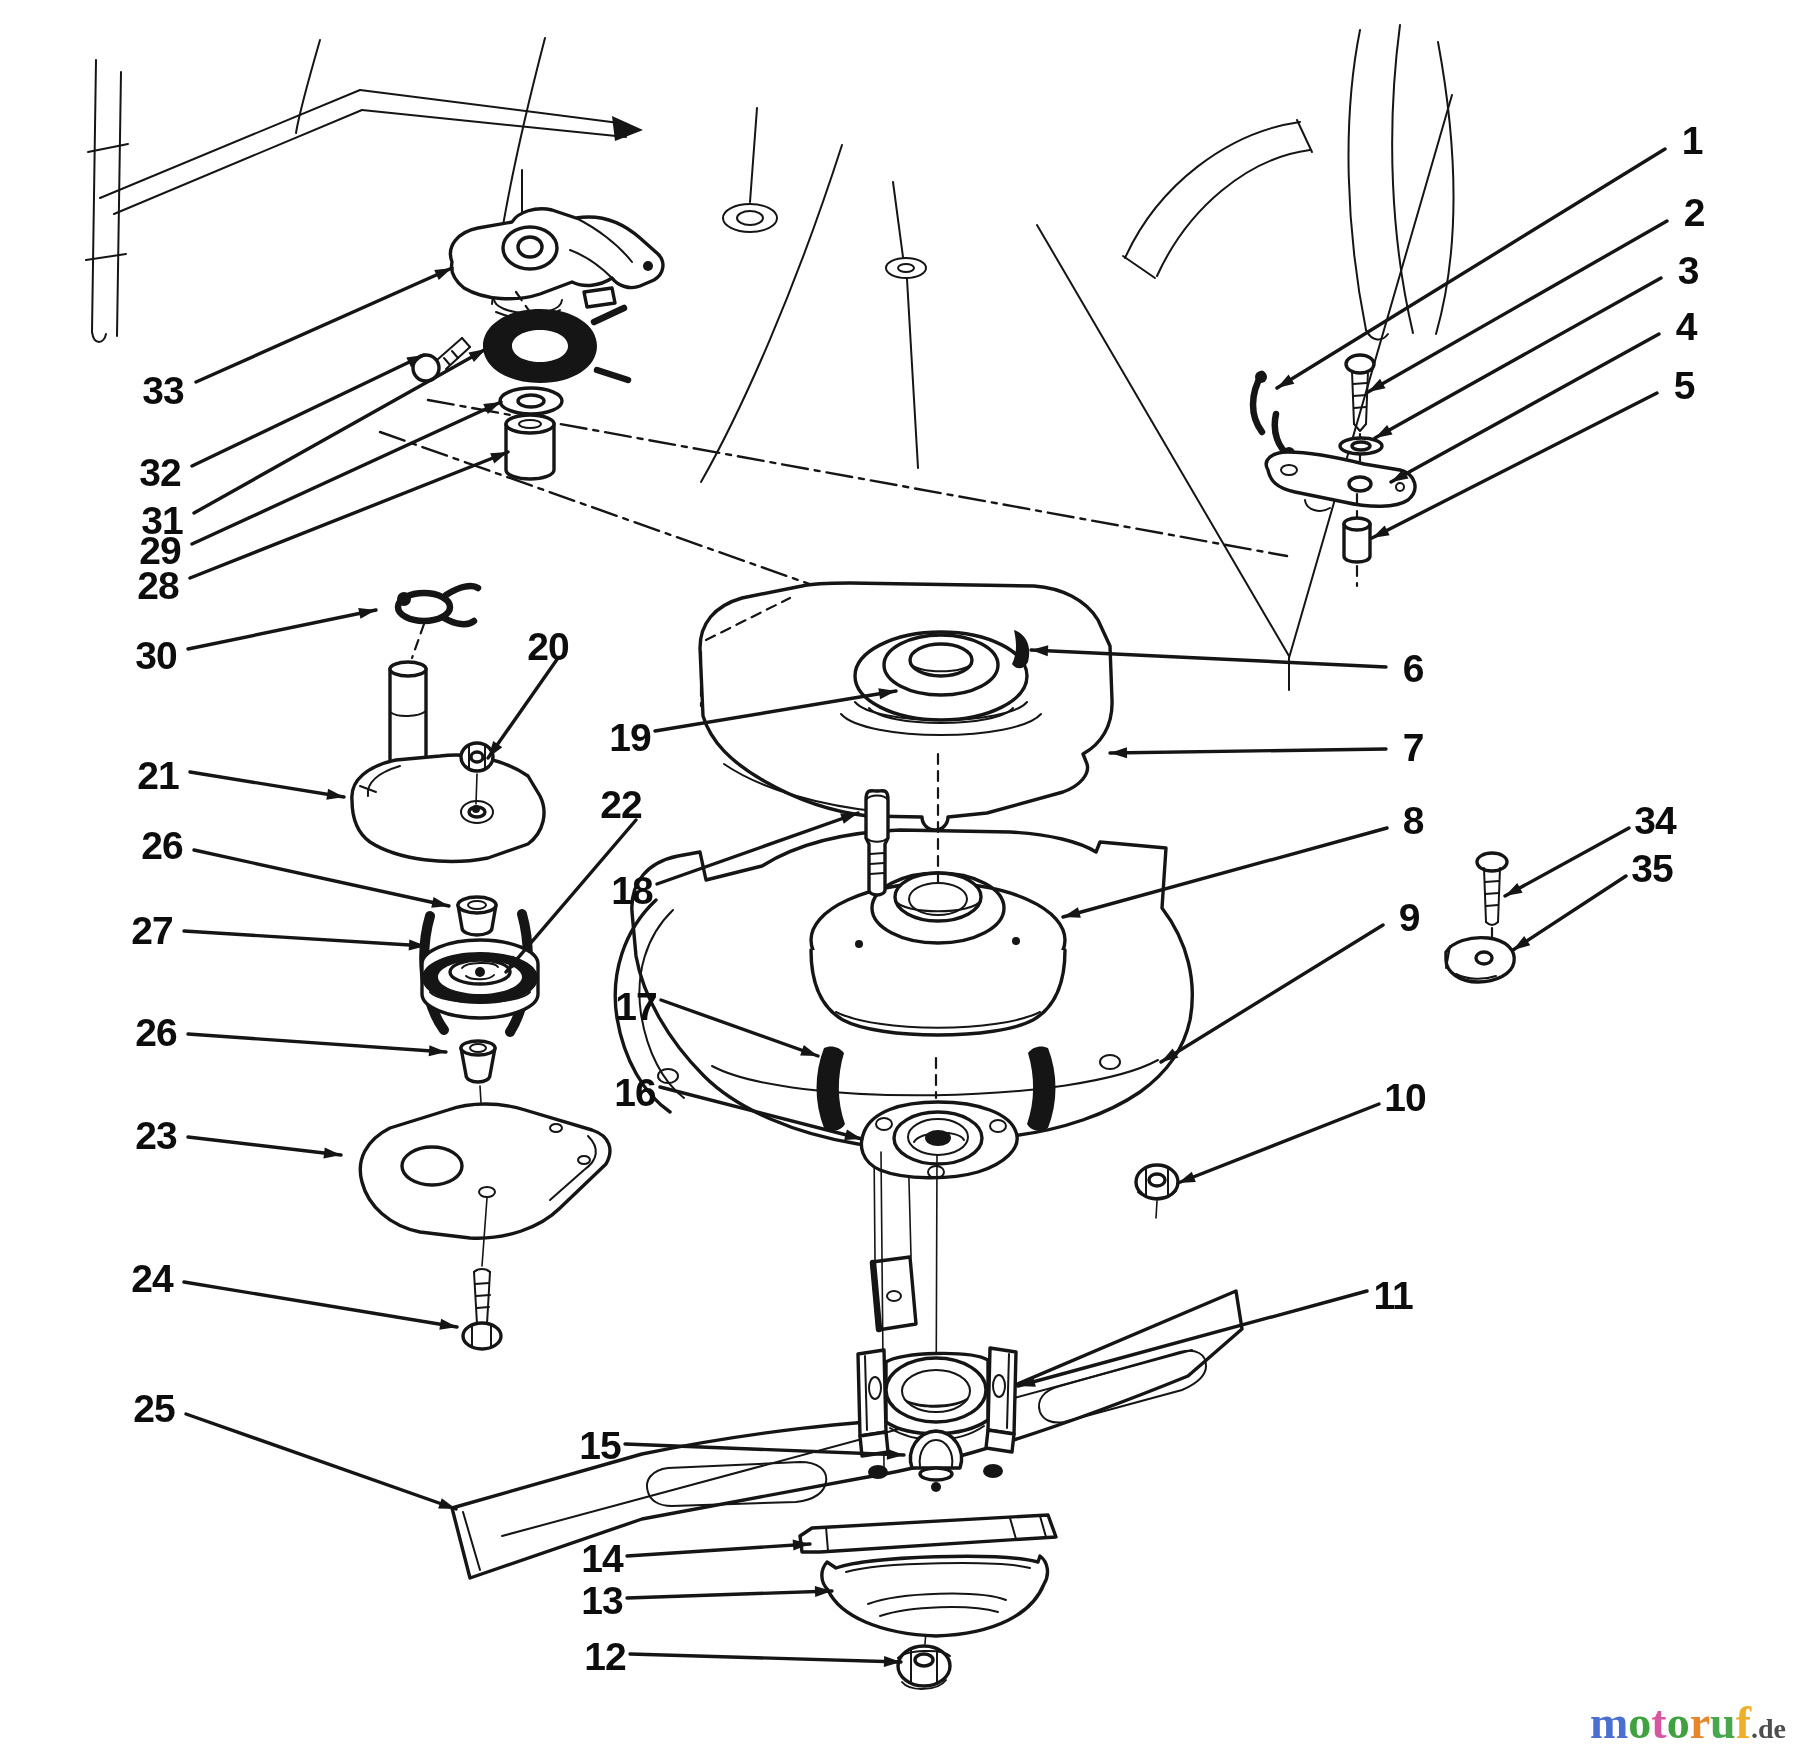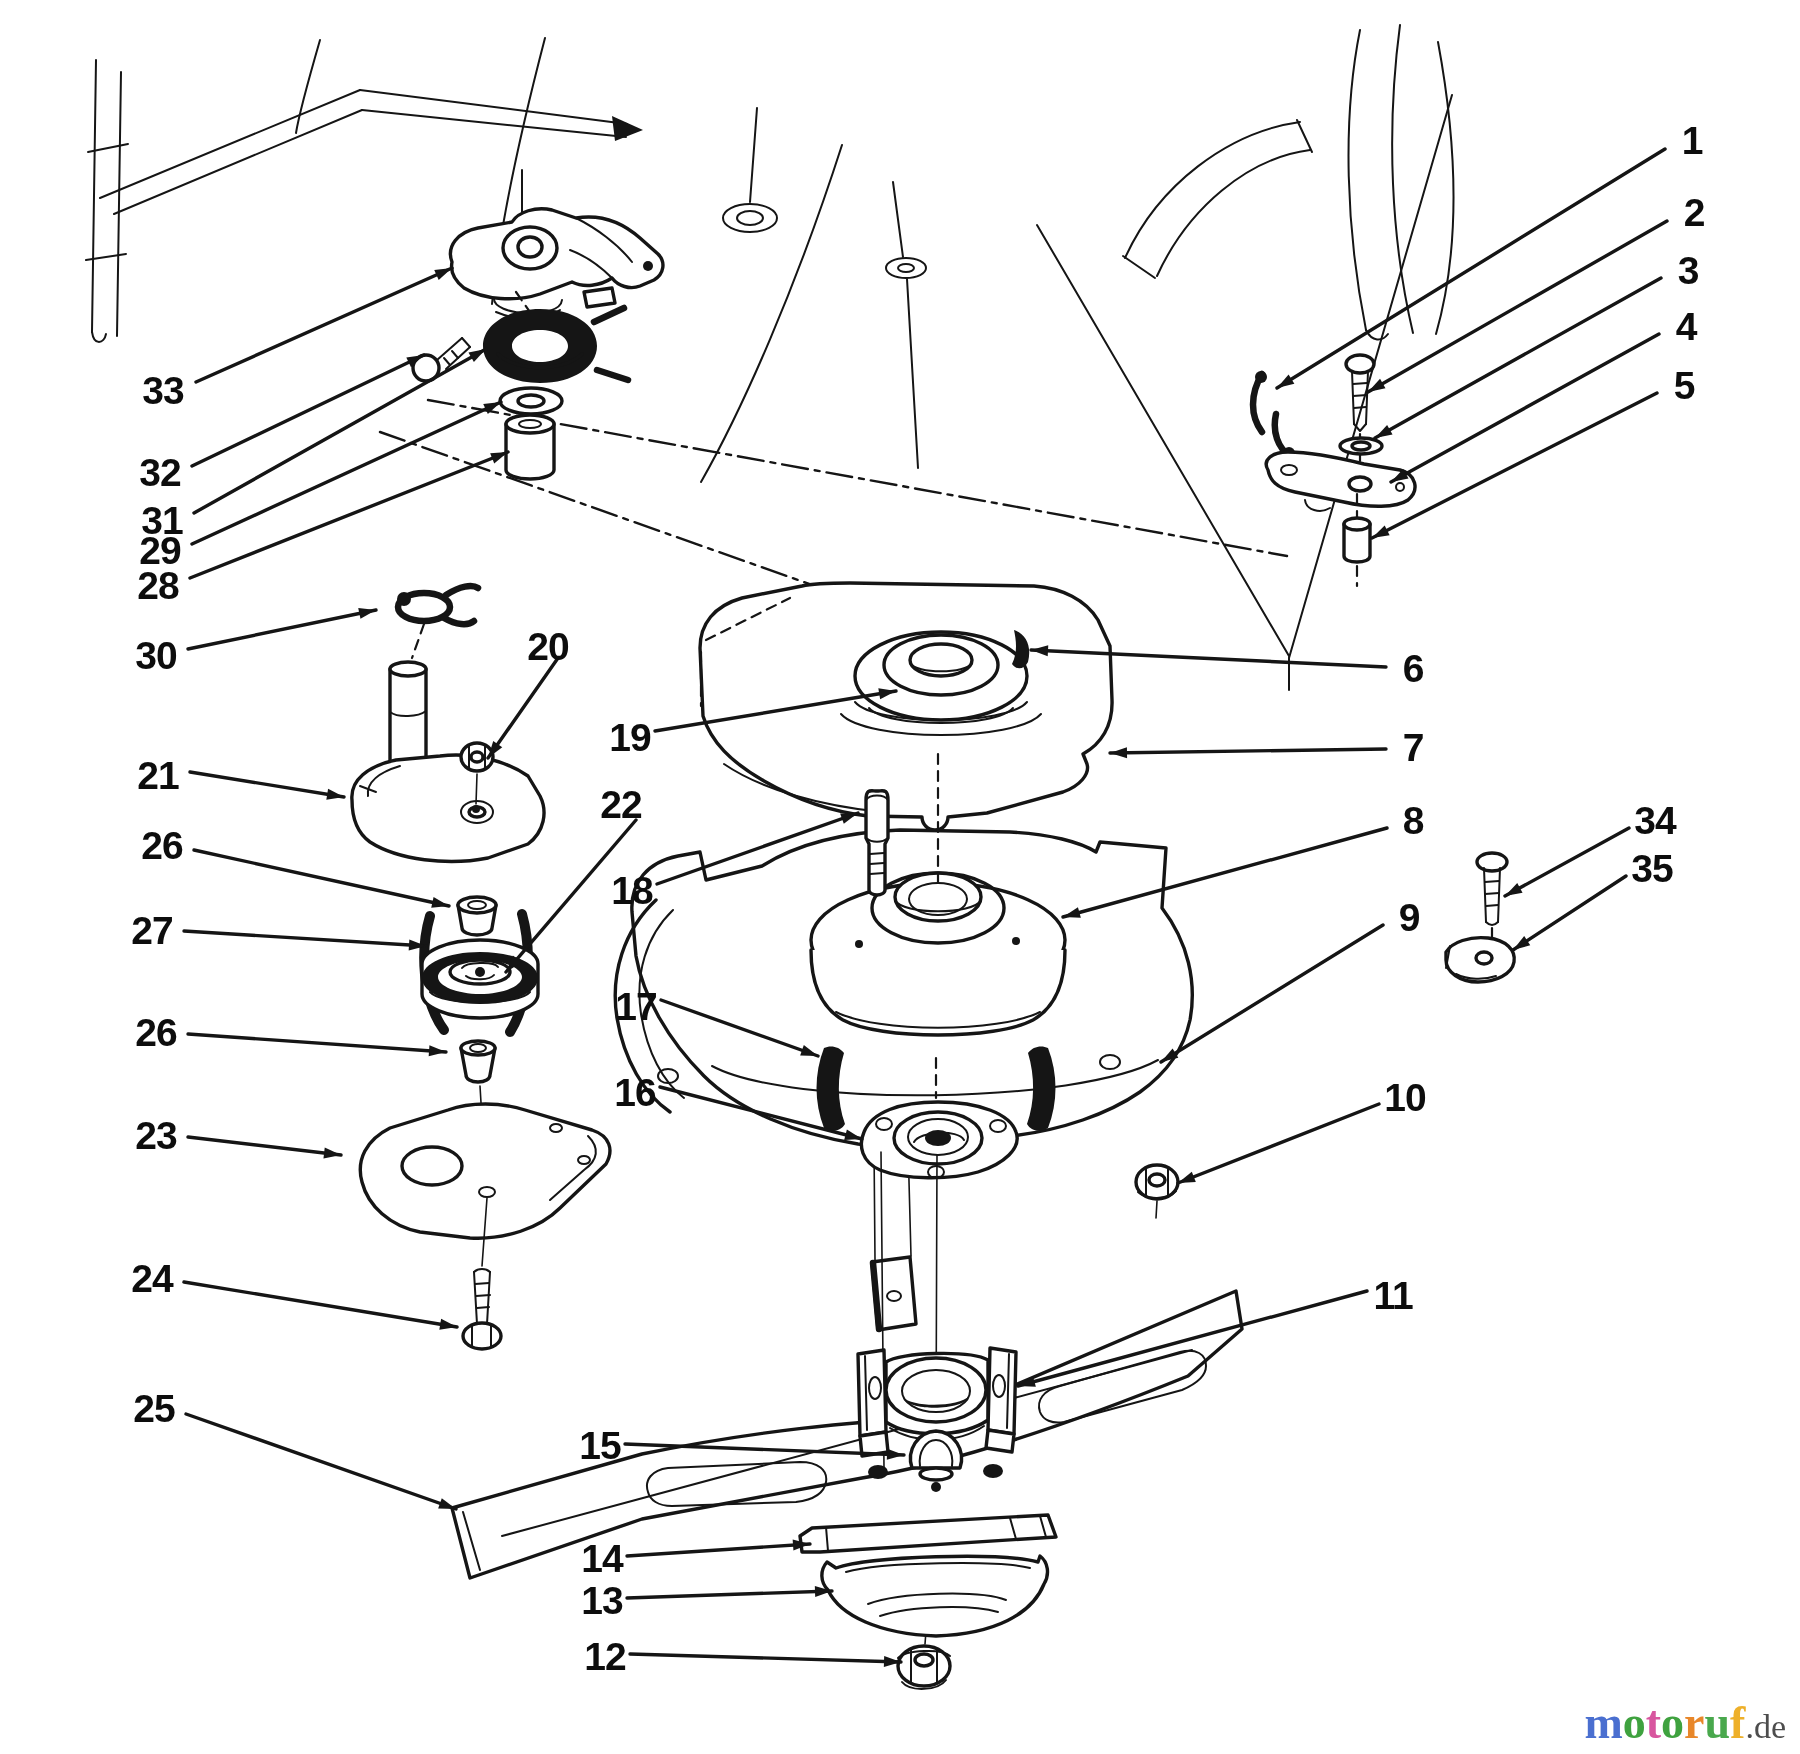--- a/index.html
+++ b/index.html
@@ -17,21 +17,21 @@
   .art .belt{stroke-width:10;}
   .art .phantom{stroke-width:2.4;stroke-dasharray:26 7 5 7;}
   .art .dash{stroke-width:2.2;stroke-dasharray:10 7;}
   .leader{stroke:#151515;stroke-width:2.8;fill:none;}
   .arrowhead{fill:#151515;stroke:none;}
   .callout-num{font-family:"Liberation Sans",sans-serif;font-size:39px;font-weight:700;
                fill:#0d0d0d;letter-spacing:-1px;}
   .watermark{position:absolute;right:14px;bottom:8px;
              font-family:"Liberation Serif",serif;font-size:46px;font-weight:700;
              letter-spacing:0px;line-height:1;}
-  .watermark .suffix{font-size:34px;font-weight:400;}
+  .watermark .suffix{font-size:28px;font-weight:700;}
 </style>
 </head>
 <body>
 
 <div class="page">
 
 <svg id="exploded-svg" class="art" width="1800" height="1754" viewBox="0 0 1800 1754">
 
   <g>
     <path class="thin" d="M96,60 L92,332"></path>

